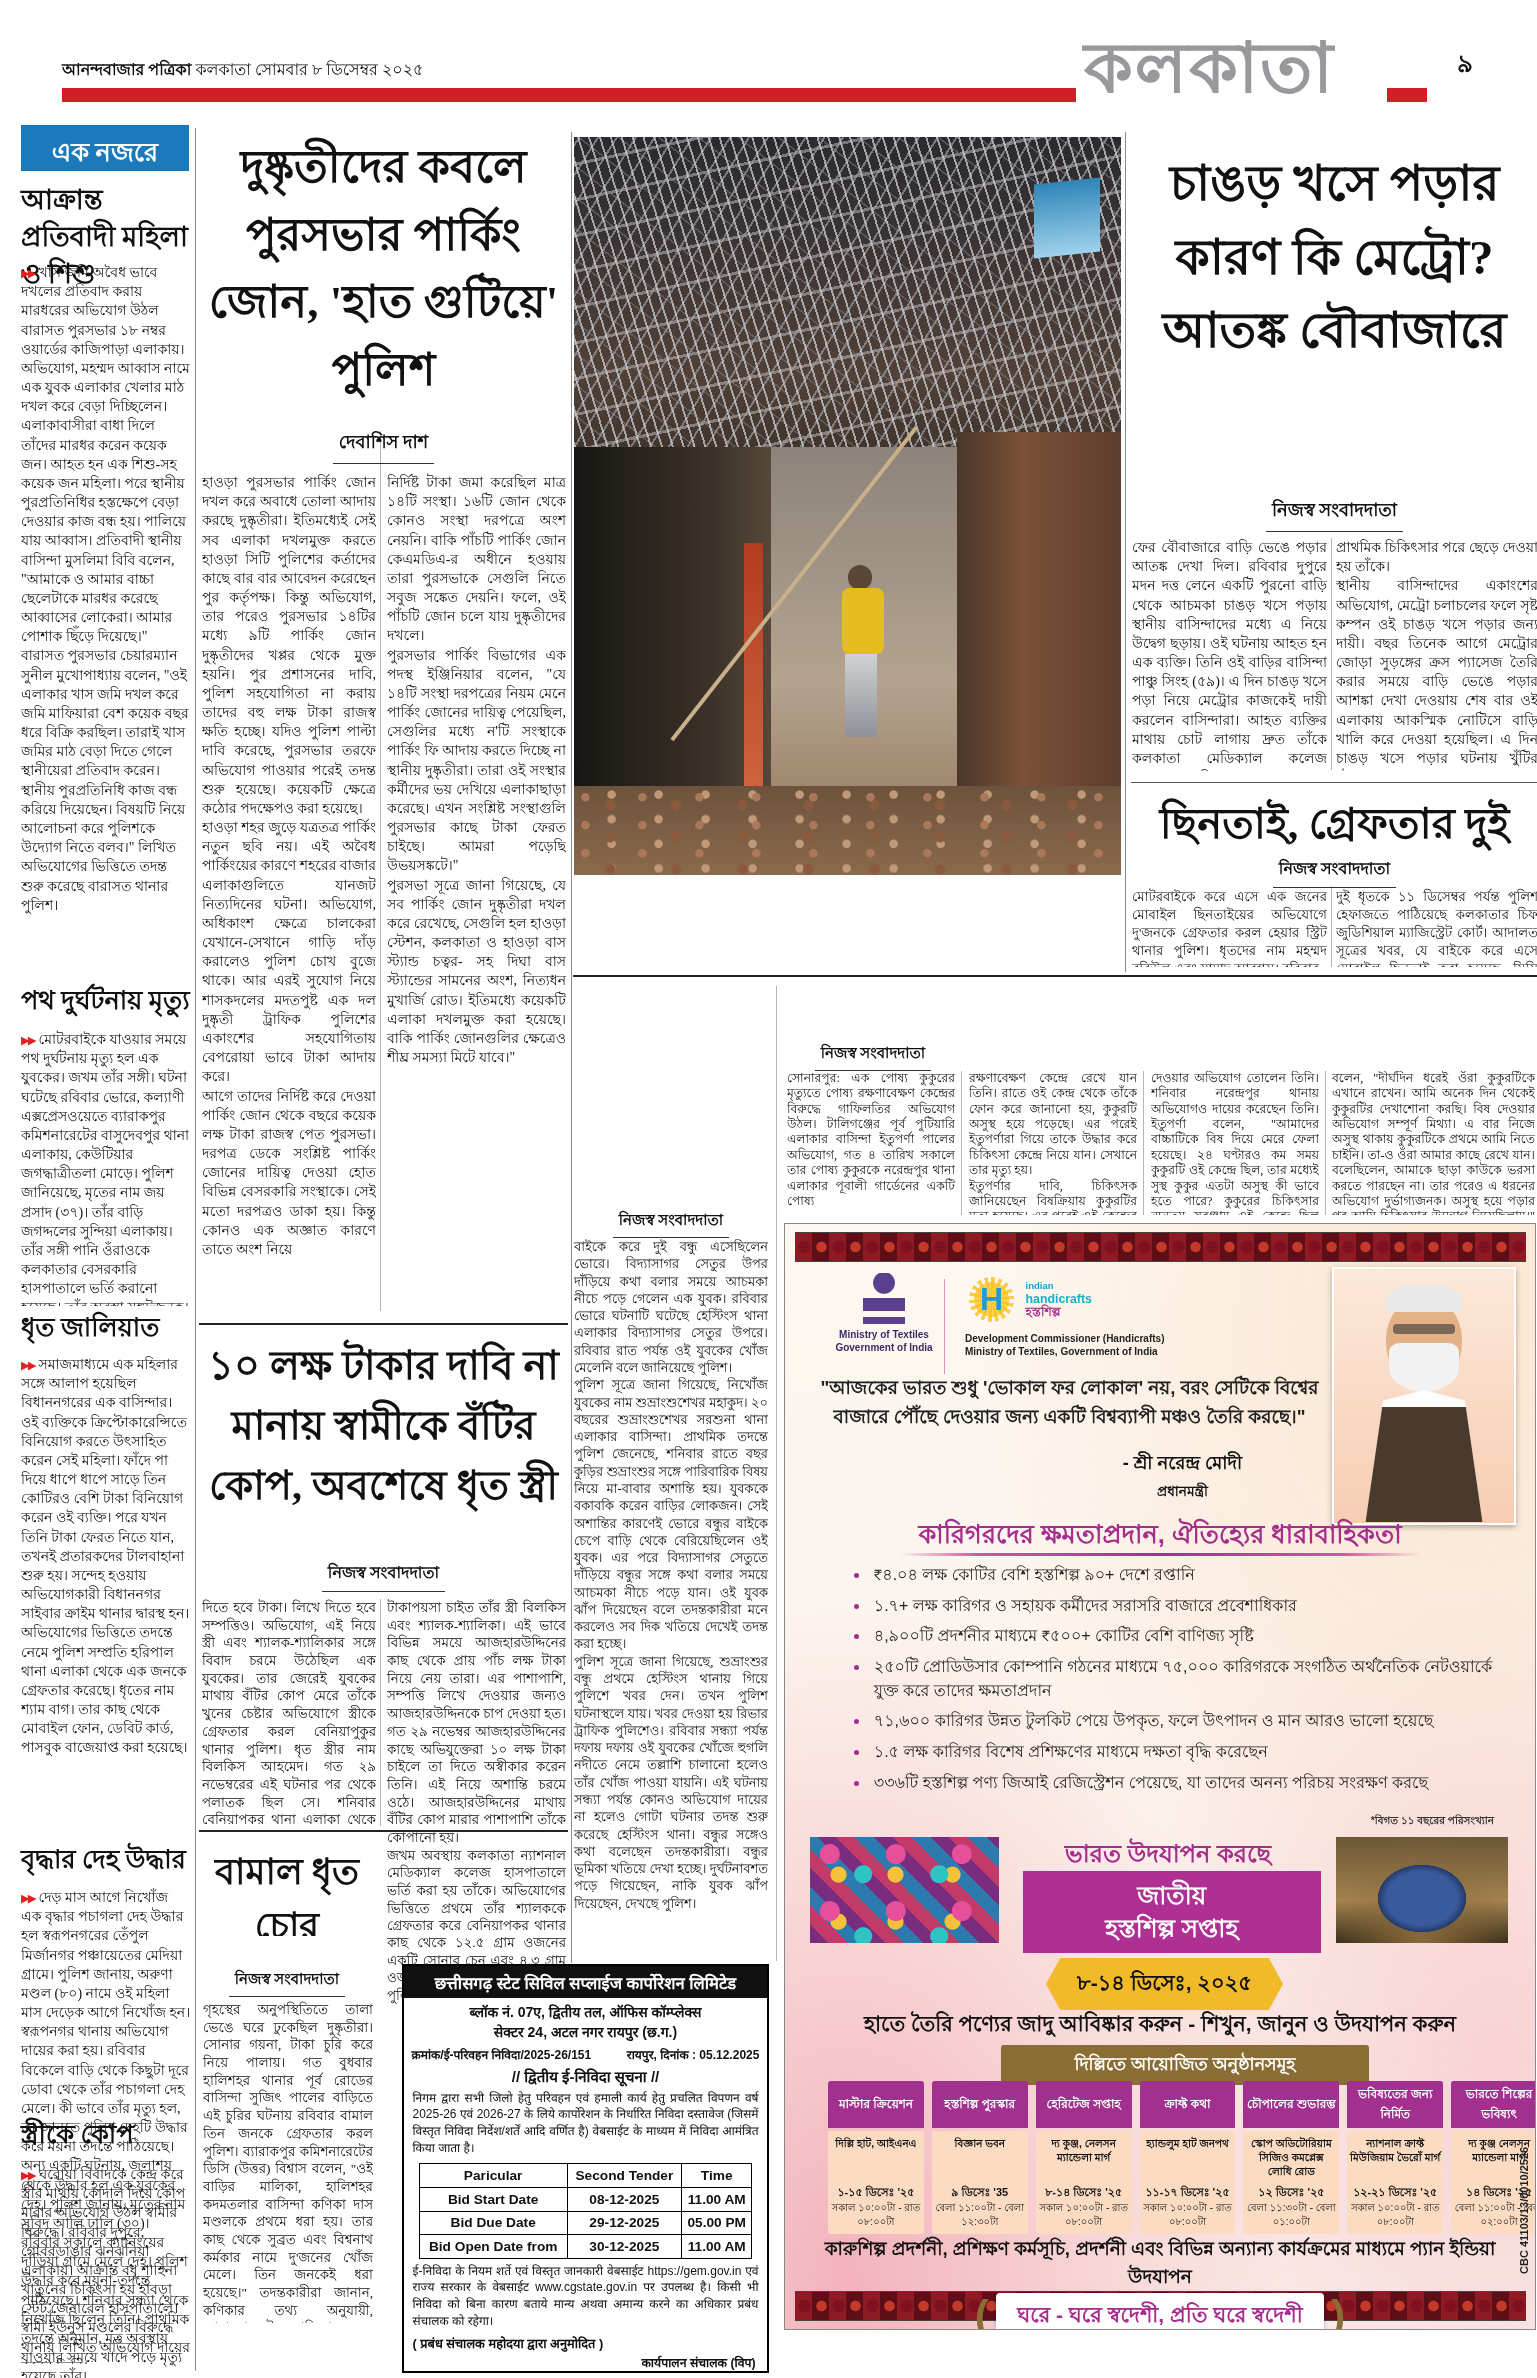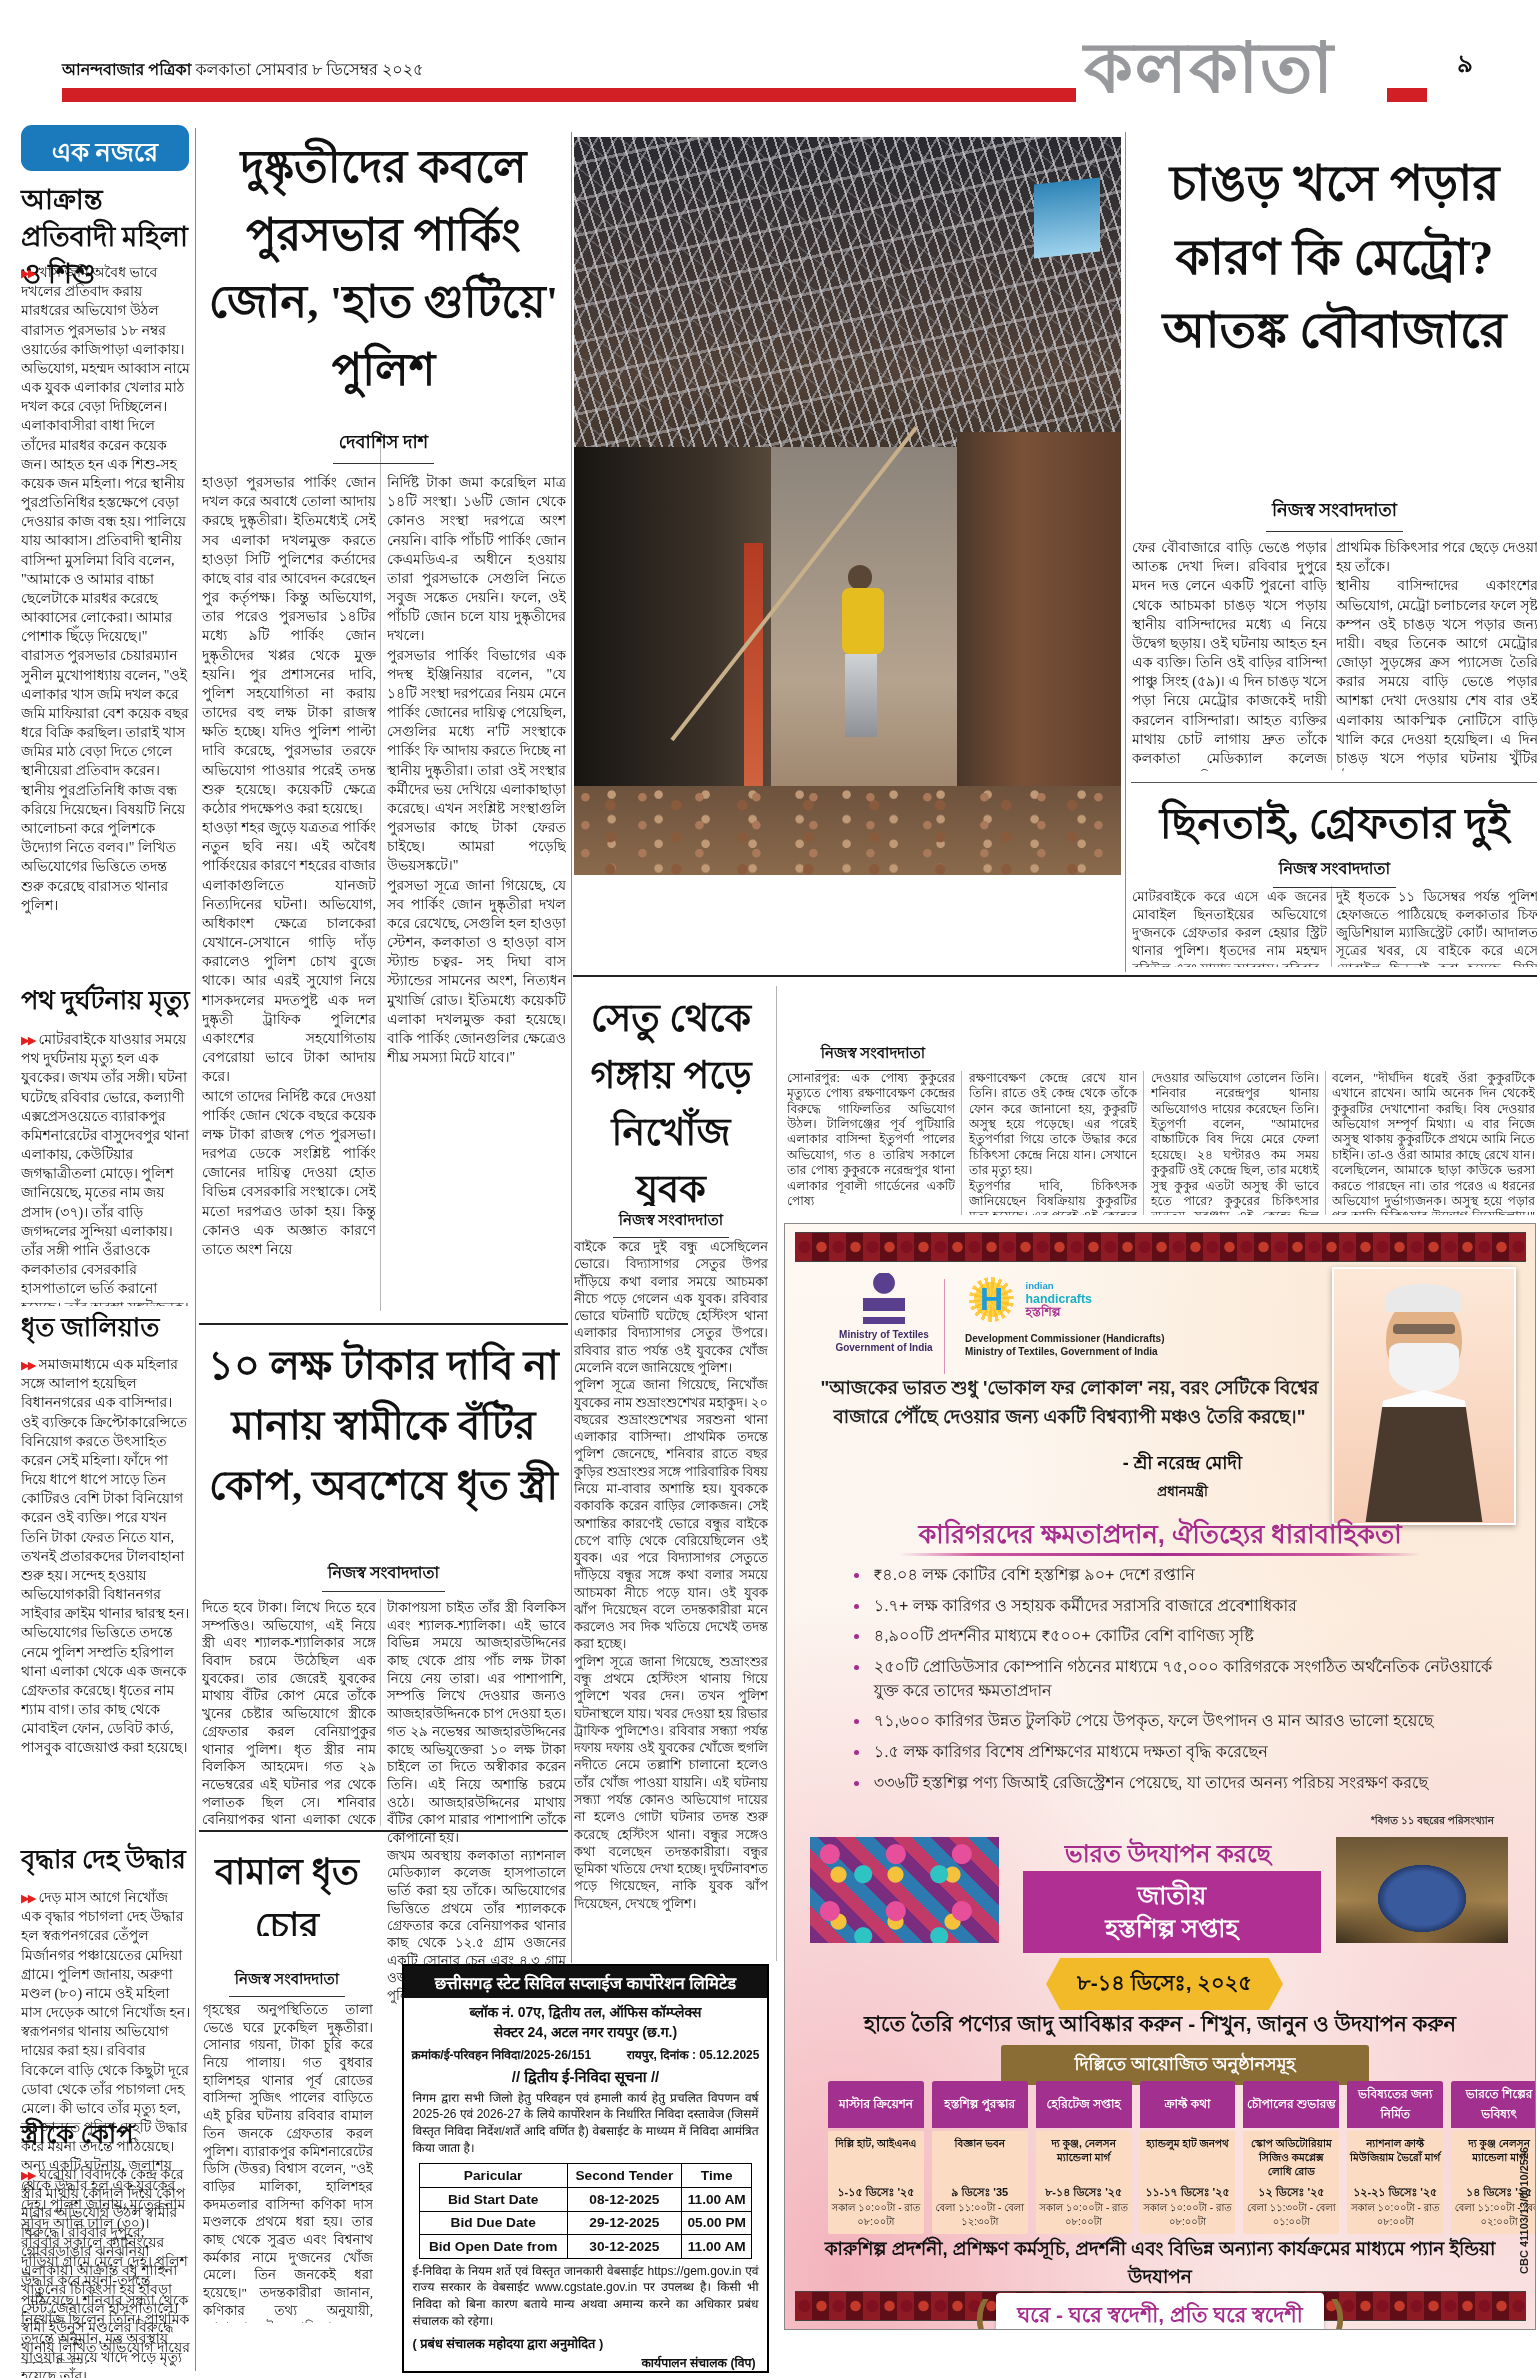--- a/index.html
+++ b/index.html
@@ -157,21 +157,21 @@
   <div class="vrule light" style="left:1331px;top:886px;height:81px;"></div>
   <div class="vrule light" style="left:961px;top:1071px;height:144px;"></div>
   <div class="vrule light" style="left:1143px;top:1071px;height:144px;"></div>
   <div class="vrule light" style="left:1325px;top:1071px;height:144px;"></div>
 
   <div class="hrule" style="left:199px;top:1323px;width:369px;"></div>
   <div class="hrule" style="left:199px;top:1830px;width:369px;"></div>
   <div class="hrule" style="left:573px;top:975px;width:965px;"></div>
   <div class="hrule thin" style="left:1131px;top:782px;width:407px;"></div>
 
-  <div class="abs briefs-head" style="left:21px;top:125px;width:168px;border-radius:11px;">এক নজরে</div>
+  <div class="abs briefs-head" style="left:21px;top:125px;width:168px;">এক নজরে</div>
   <div class="abs brief-title" style="left:21px;top:182px;width:170px;">আক্রান্ত প্রতিবাদী মহিলা ও শিশু</div>
   <div class="abs brief-body" style="left:21px;top:263px;width:170px;height:712px;overflow:hidden;"><span class="arrow">▶▶</span><span>খাস জমি অবৈধ ভাবে দখলের প্রতিবাদ করায় মারধরের অভিযোগ উঠল বারাসত পুরসভার ১৮ নম্বর ওয়ার্ডের কাজিপাড়া এলাকায়। অভিযোগ, মহম্মদ আব্বাস নামে এক যুবক এলাকার খেলার মাঠ দখল করে বেড়া দিচ্ছিলেন। এলাকাবাসীরা বাধা দিলে তাঁদের মারধর করেন কয়েক জন। আহত হন এক শিশু-সহ কয়েক জন মহিলা। পরে স্থানীয় পুরপ্রতিনিধির হস্তক্ষেপে বেড়া দেওয়ার কাজ বন্ধ হয়। পালিয়ে যায় আব্বাস। প্রতিবাদী স্থানীয় বাসিন্দা মুসলিমা বিবি বলেন, "আমাকে ও আমার বাচ্চা ছেলেটাকে মারধর করেছে আব্বাসের লোকেরা। আমার পোশাক ছিঁড়ে দিয়েছে।" বারাসত পুরসভার চেয়ারম্যান সুনীল মুখোপাধ্যায় বলেন, "ওই এলাকার খাস জমি দখল করে জমি মাফিয়ারা বেশ কয়েক বছর ধরে বিক্রি করছিল। তারাই খাস জমির মাঠ বেড়া দিতে গেলে স্থানীয়েরা প্রতিবাদ করেন। স্থানীয় পুরপ্রতিনিধি কাজ বন্ধ করিয়ে দিয়েছেন। বিষয়টি নিয়ে আলোচনা করে পুলিশকে উদ্যোগ নিতে বলব।" লিখিত অভিযোগের ভিত্তিতে তদন্ত শুরু করেছে বারাসত থানার পুলিশ।</span></div>
 
   <div class="abs brief-title small" style="left:21px;top:984px;width:170px;">পথ দুর্ঘটনায় মৃত্যু</div>
   <div class="abs brief-body" style="left:21px;top:1030px;width:170px;height:276px;overflow:hidden;"><span class="arrow">▶▶</span><span>মোটরবাইকে যাওয়ার সময়ে পথ দুর্ঘটনায় মৃত্যু হল এক যুবকের। জখম তাঁর সঙ্গী। ঘটনা ঘটেছে রবিবার ভোরে, কল্যাণী এক্সপ্রেসওয়েতে ব্যারাকপুর কমিশনারেটের বাসুদেবপুর থানা এলাকায়, কেউটিয়ার জগদ্ধাত্রীতলা মোড়ে। পুলিশ জানিয়েছে, মৃতের নাম জয় প্রসাদ (৩৭)। তাঁর বাড়ি জগদ্দলের সুন্দিয়া এলাকায়। তাঁর সঙ্গী পানি ওঁরাওকে কলকাতার বেসরকারি হাসপাতালে ভর্তি করানো হয়েছে। তাঁর অবস্থা সঙ্কটজনক। পুলিশ ও স্থানীয় সূত্রের খবর, ব্যারাকপুরমুখী লেনে নিয়ন্ত্রণ হারিয়ে মোটরবাইকটি পথ বিভাজিকায় ধাক্কা মারে। রাস্তায় ছিটকে পড়েন বাইকে থাকা দু'জন। ঘটনাস্থলেই মৃত্যু হয় জয়ের। পুলিশ দু'জনকেই উদ্ধার করে প্রথমে নৈহাটি স্টেট জেনারেল হাসপাতালে নিয়ে যায়। সেখানে জয়ের মৃত্যু হয়। পানিকে স্থানান্তরিত করানো হয় কল্যাণী জেএনএম মেডিক্যাল কলেজ হাসপাতালে। সেখান থেকে কলকাতার একটি বেসরকারি হাসপাতালে নিয়ে যাওয়া হয়।</span></div>
 
   <div class="abs brief-title small" style="left:21px;top:1311px;width:170px;">ধৃত জালিয়াত</div>
   <div class="abs brief-body" style="left:21px;top:1355px;width:170px;height:483px;overflow:hidden;"><span class="arrow">▶▶</span><span>সমাজমাধ্যমে এক মহিলার সঙ্গে আলাপ হয়েছিল বিধাননগরের এক বাসিন্দার। ওই ব্যক্তিকে ক্রিপ্টোকারেন্সিতে বিনিয়োগ করতে উৎসাহিত করেন সেই মহিলা। ফাঁদে পা দিয়ে ধাপে ধাপে সাড়ে তিন কোটিরও বেশি টাকা বিনিয়োগ করেন ওই ব্যক্তি। পরে যখন তিনি টাকা ফেরত নিতে যান, তখনই প্রতারকদের টালবাহানা শুরু হয়। সন্দেহ হওয়ায় অভিযোগকারী বিধাননগর সাইবার ক্রাইম থানার দ্বারস্থ হন। অভিযোগের ভিত্তিতে তদন্তে নেমে পুলিশ সম্প্রতি হরিপাল থানা এলাকা থেকে এক জনকে গ্রেফতার করেছে। ধৃতের নাম শ্যাম বাগ। তার কাছ থেকে মোবাইল ফোন, ডেবিট কার্ড, পাসবুক বাজেয়াপ্ত করা হয়েছে।</span></div>
 
   <div class="abs brief-title small" style="left:21px;top:1843px;width:170px;">বৃদ্ধার দেহ উদ্ধার</div>
@@ -209,21 +209,20 @@
   <div class="abs byline" style="left:1131px;top:496px;width:407px;"><span>নিজস্ব সংবাদদাতা</span></div>
   <div class="abs bodycol" style="left:1132px;top:538px;width: 195px;height:233px;">ফের বৌবাজারে বাড়ি ভেঙে পড়ার আতঙ্ক দেখা দিল। রবিবার দুপুরে মদন দত্ত লেনে একটি পুরনো বাড়ি থেকে আচমকা চাঙড় খসে পড়ায় স্থানীয় বাসিন্দাদের মধ্যে এ নিয়ে উদ্বেগ ছড়ায়। ওই ঘটনায় আহত হন এক ব্যক্তি। তিনি ওই বাড়ির বাসিন্দা পাঞ্চু সিংহ (৫৯)। এ দিন চাঙড় খসে পড়া নিয়ে মেট্রোর কাজকেই দায়ী করলেন বাসিন্দারা। আহত ব্যক্তির মাথায় চোট লাগায় দ্রুত তাঁকে কলকাতা মেডিক্যাল কলেজ হাসপাতালে নিয়ে যাওয়া হয়।</div>
   <div class="abs bodycol" style="left:1336px;top:538px;width:202px;height:233px;">প্রাথমিক চিকিৎসার পরে ছেড়ে দেওয়া হয় তাঁকে।
 স্থানীয় বাসিন্দাদের একাংশের অভিযোগ, মেট্রো চলাচলের ফলে সৃষ্ট কম্পন ওই চাঙড় খসে পড়ার জন্য দায়ী। বছর তিনেক আগে মেট্রোর জোড়া সুড়ঙ্গের ক্রস প্যাসেজ তৈরি করার সময়ে বাড়ি ভেঙে পড়ার আশঙ্কা দেখা দেওয়ায় শেষ বার ওই এলাকায় আকস্মিক নোটিসে বাড়ি খালি করে দেওয়া হয়েছিল। এ দিন চাঙড় খসে পড়ার ঘটনায় খুঁটির ঠেকনা বসানো হয়েছে বলেও জানিয়েছেন মেট্রো কর্তৃপক্ষ।</div>
 
   <div class="abs headline" style="left:1131px;top:793px;width:407px;height:59px;font-size:42px;overflow:hidden;">ছিনতাই, গ্রেফতার দুই</div>
   <div class="abs byline" style="left:1131px;top:856px;width:407px;font-size:16px;"><span>নিজস্ব সংবাদদাতা</span></div>
   <div class="abs bodycol" style="left:1132px;top:888px;width:195px;height:79px;font-size:13.2px;">মোটরবাইকে করে এসে এক জনের মোবাইল ছিনতাইয়ের অভিযোগে দু'জনকে গ্রেফতার করল হেয়ার স্ট্রিট থানার পুলিশ। ধৃতদের নাম মহম্মদ রবিউল এবং সামাদ আব্বাস। রবিবার</div>
   <div class="abs bodycol" style="left:1336px;top:888px;width:202px;height:79px;font-size:13.2px;">দুই ধৃতকে ১১ ডিসেম্বর পর্যন্ত পুলিশ হেফাজতে পাঠিয়েছে কলকাতার চিফ জুডিশিয়াল ম্যাজিস্ট্রেট কোর্ট। আদালত সূত্রের খবর, যে বাইকে করে এসে মোবাইল ছিনতাই করা হয়েছে, সিসি ক্যামেরার ফুটেজ দেখে সেই মোটরবাইকের নম্বর জানা গিয়েছে।</div>
 
-  <div class="abs headline" style="left:574px;top:990px;width:194px;height:216px;font-size:38px;overflow:hidden;">সেতু থেকে গঙ্গায় পড়ে নিখোঁজ যুবক</div>
   <div class="abs byline" style="left:574px;top:1208px;width:194px;font-size:15px;"><span>নিজস্ব সংবাদদাতা</span></div>
   <div class="abs bodycol" style="left:574px;top:1238px;width:194px;height:721px;font-size:13px;line-height:1.33;">বাইকে করে দুই বন্ধু এসেছিলেন ভোরে। বিদ্যাসাগর সেতুর উপর দাঁড়িয়ে কথা বলার সময়ে আচমকা নীচে পড়ে গেলেন এক যুবক। রবিবার ভোরে ঘটনাটি ঘটেছে হেস্টিংস থানা এলাকার বিদ্যাসাগর সেতুর উপরে। রবিবার রাত পর্যন্ত ওই যুবকের খোঁজ মেলেনি বলে জানিয়েছে পুলিশ।
 পুলিশ সূত্রে জানা গিয়েছে, নিখোঁজ যুবকের নাম শুভ্রাংশুশেখর মহাকুদ। ২০ বছরের শুভ্রাংশুশেখর সরশুনা থানা এলাকার বাসিন্দা। প্রাথমিক তদন্তে পুলিশ জেনেছে, শনিবার রাতে বছর কুড়ির শুভ্রাংশুর সঙ্গে পারিবারিক বিষয় নিয়ে মা-বাবার অশান্তি হয়। যুবককে বকাবকি করেন বাড়ির লোকজন। সেই অশান্তির কারণেই ভোরে বন্ধুর বাইকে চেপে বাড়ি থেকে বেরিয়েছিলেন ওই যুবক। এর পরে বিদ্যাসাগর সেতুতে দাঁড়িয়ে বন্ধুর সঙ্গে কথা বলার সময়ে আচমকা নীচে পড়ে যান। ওই যুবক ঝাঁপ দিয়েছেন বলে তদন্তকারীরা মনে করলেও সব দিক খতিয়ে দেখেই তদন্ত করা হচ্ছে।
 পুলিশ সূত্রে জানা গিয়েছে, শুভ্রাংশুর বন্ধু প্রথমে হেস্টিংস থানায় গিয়ে পুলিশে খবর দেন। তখন পুলিশ ঘটনাস্থলে যায়। খবর দেওয়া হয় রিভার ট্রাফিক পুলিশেও। রবিবার সন্ধ্যা পর্যন্ত দফায় দফায় ওই যুবকের খোঁজে হুগলি নদীতে নেমে তল্লাশি চালানো হলেও তাঁর খোঁজ পাওয়া যায়নি। এই ঘটনায় সন্ধ্যা পর্যন্ত কোনও অভিযোগ দায়ের না হলেও গোটা ঘটনার তদন্ত শুরু করেছে হেস্টিংস থানা। বন্ধুর সঙ্গেও কথা বলেছেন তদন্তকারীরা। বন্ধুর ভূমিকা খতিয়ে দেখা হচ্ছে। দুর্ঘটনাবশত পড়ে গিয়েছেন, নাকি যুবক ঝাঁপ দিয়েছেন, দেখছে পুলিশ।</div>
 
   <div class="abs byline" style="left:787px;top:1041px;width:172px;font-size:15px;"><span>নিজস্ব সংবাদদাতা</span></div>
   <div class="abs bodycol" style="left:787px;top:1071px;width:168px;height:144px;font-size:12.3px;line-height:1.25;">সোনারপুর: এক পোষ্য কুকুরের মৃত্যুতে পোষ্য রক্ষণাবেক্ষণ কেন্দ্রের বিরুদ্ধে গাফিলতির অভিযোগ উঠল। টালিগঞ্জের পূর্ব পুটিয়ারি এলাকার বাসিন্দা ইতুপর্ণা পালের অভিযোগ, গত ৪ তারিখ সকালে তার পোষ্য কুকুরকে নরেন্দ্রপুর থানা এলাকার পূবালী গার্ডেনের একটি পোষ্য</div>
   <div class="abs bodycol" style="left:969px;top:1071px;width:168px;height:144px;font-size:12.3px;line-height:1.25;">রক্ষণাবেক্ষণ কেন্দ্রে রেখে যান তিনি। রাতে ওই কেন্দ্র থেকে তাঁকে ফোন করে জানানো হয়, কুকুরটি অসুস্থ হয়ে পড়েছে। এর পরেই ইতুপর্ণারা গিয়ে তাকে উদ্ধার করে চিকিৎসা কেন্দ্রে নিয়ে যান। সেখানে তার মৃত্যু হয়।
 ইতুপর্ণার দাবি, চিকিৎসক জানিয়েছেন বিষক্রিয়ায় কুকুরটির মৃত্যু হয়েছে। এর পরেই ওই কেন্দ্রের বিরুদ্ধে কুকুরকে ইচ্ছাকৃত ভাবে বিষ</div>
   <div class="abs bodycol" style="left:1151px;top:1071px;width:168px;height:144px;font-size:12.3px;line-height:1.25;">দেওয়ার অভিযোগ তোলেন তিনি। শনিবার নরেন্দ্রপুর থানায় অভিযোগও দায়ের করেছেন তিনি। ইতুপর্ণা বলেন, "আমাদের বাচ্চাটিকে বিষ দিয়ে মেরে ফেলা হয়েছে। ২৪ ঘণ্টারও কম সময় কুকুরটি ওই কেন্দ্রে ছিল, তার মধ্যেই সুস্থ কুকুর এতটা অসুস্থ কী ভাবে হতে পারে? কুকুরের চিকিৎসার ন্যূনতম সরঞ্জাম ওই কেন্দ্রে ছিল না।"

